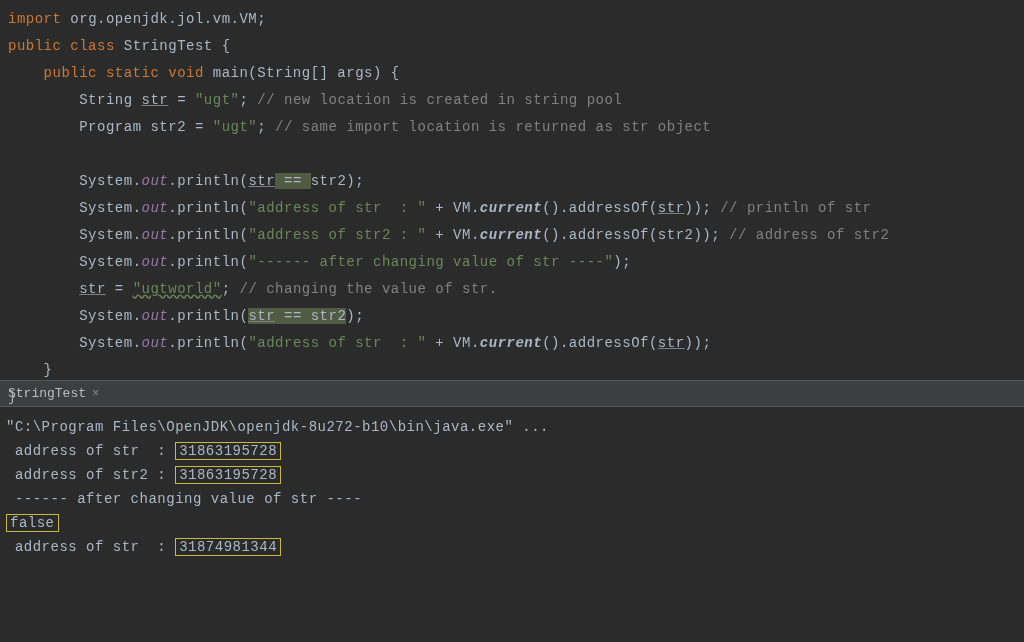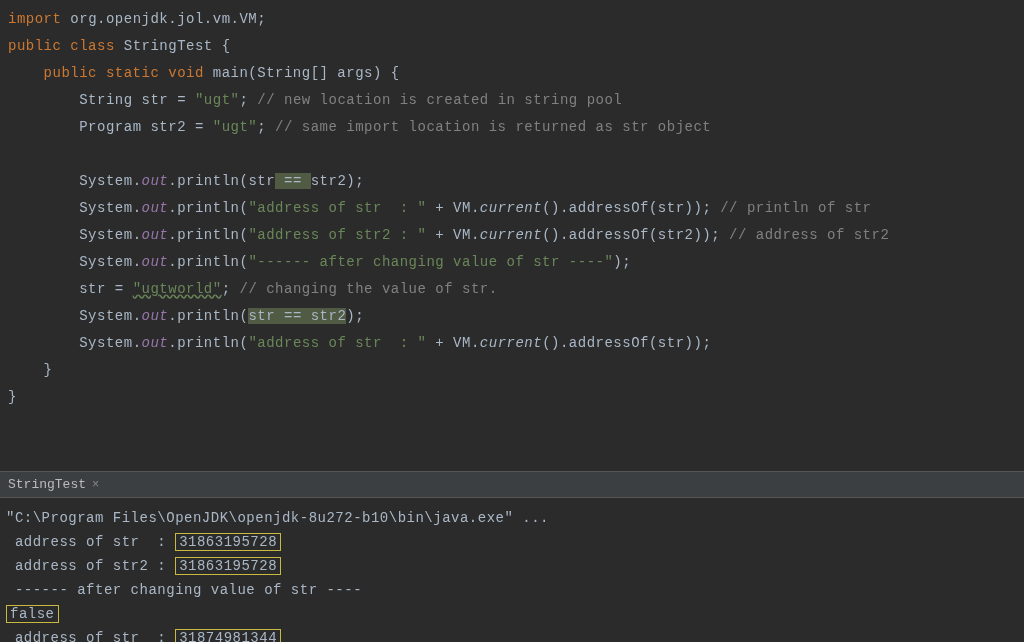--- a/index.html
+++ b/index.html
@@ -4,33 +4,33 @@
 <style>
 * { margin: 0; padding: 0; box-sizing: border-box; }
 body {
   width: 1024px; height: 642px;
   background: #2b2b2b;
   font-family: 'Consolas', 'Courier New', monospace;
   font-size: 14px;
   overflow: hidden;
 }
 .editor {
-  height: 471px;
+  height: 380px;
   padding: 6px 16px 6px 8px;
   line-height: 27px;
   letter-spacing: 0.5px;
 }
 .code-line { white-space: pre; color: #a9b7c6; }
 .kw { color: #cc7832; }
 .cls { color: #a9b7c6; }
 .field { color: #9876aa; font-style: italic; }
 .str { color: #6a8759; }
 .cmt { color: #808080; }
-.method-italic { font-style: italic; }
-.underline { text-decoration-color: #808080; }
+.method-italic { font-style: italic; font-weight: bold; }
+.underline { text-decoration: underline; text-decoration-color: #808080; }
 .hl { background: #515b44; }
 .wavy { text-decoration: underline wavy #6a8759; }
 .separator {
   height: 1px;
   background: #555;
 }
 .run-tab {
   background: #3c3f41;
   height: 26px;
   display: flex;

